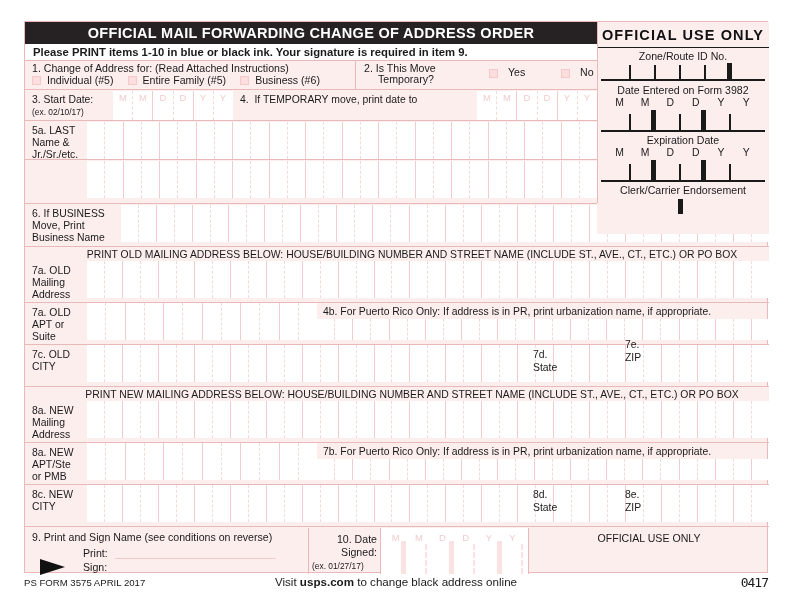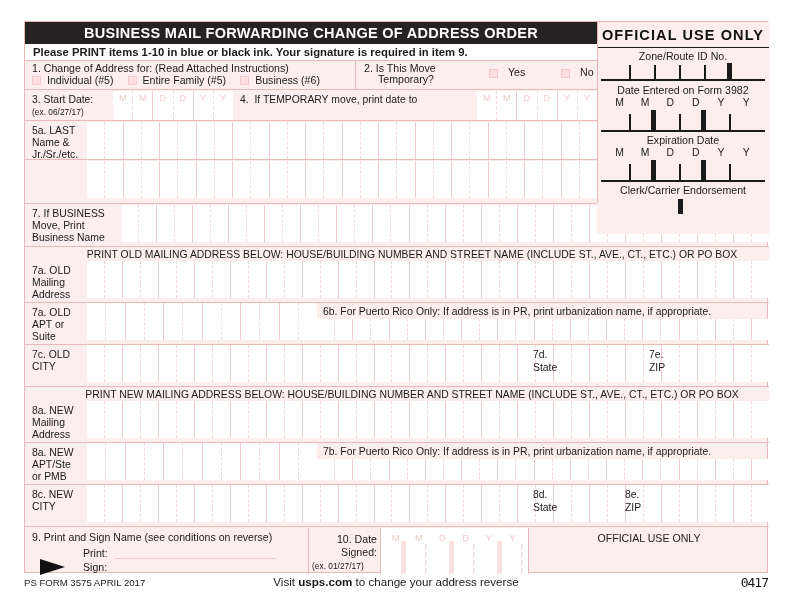--- a/index.html
+++ b/index.html
@@ -148,21 +148,21 @@
   .f-right{ position:absolute; right:0; top:0; font-size:13px;
             font-family:"DejaVu Sans Mono", monospace; letter-spacing:-1px; }
 
   .ex { font-size:8.4px; }
 </style>
 </head>
 <body>
 
 <div id="form">
 
-  <div class="titlebar">BUSINESS MAIL FORWARDING CHANGE OF ADDRESS ORDER</div>
+  <div class="titlebar">OFFICIAL MAIL FORWARDING CHANGE OF ADDRESS ORDER</div>
   <div class="ouo-head">OFFICIAL USE ONLY</div>
 
   <div class="instr">Please PRINT items 1-10 in blue or black ink. Your signature is required in item 9.</div>
 
   <div class="band12">
     <div class="b12-left">
       <div class="lbl1">1. Change of Address for: (Read Attached Instructions)</div>
       <div class="cbrow">
         <span class="cb"></span>
         <span class="cbtxt">Individual (#5)</span>
@@ -179,21 +179,21 @@
       <span style="position:absolute;left:152px;top:5px;font-size:10.6px;">Yes</span>
       <span class="cb" style="position:absolute;left:205px;top:8px;"></span>
       <span style="position:absolute;left:224px;top:5px;font-size:10.6px;">No</span>
     </div>
   </div>
 
   <div class="hline" style="left:0;top:67px;width:572px;"></div>
 
   <div class="rowlbl" style="left:0;top:69px;width:88px;">
     <div>3. Start Date:</div>
-    <div class="ex">(ex. 06/27/17)</div>
+    <div class="ex">(ex. 02/10/17)</div>
   </div>
 
   <div class="cells" id="c-item3" style="left:88px;top:69px;width:120px;height:29px;">
       <div class="c dash" style="flex: 1 1 0px;"></div>
       <div class="c" style="flex: 1 1 0px;"></div>
       <div class="c dash" style="flex: 1 1 0px;"></div>
       <div class="c" style="flex: 1 1 0px;"></div>
       <div class="c dash" style="flex: 1 1 0px;"></div>
       <div class="c" style="flex: 1 1 0px;"></div>
     </div>
@@ -291,21 +291,21 @@
       <div class="c dash" style="flex: 1 1 0px;"></div>
       <div class="c" style="flex: 1 1 0px;"></div>
       <div class="c dash" style="flex: 1 1 0px;"></div>
       <div class="c" style="flex: 1 1 0px;"></div>
       <div class="c dash" style="flex: 1 1 0px;"></div>
       <div class="c" style="flex: 1 1 0px;"></div>
     </div>
 
   <div class="hline" style="left:0;top:181px;width:744px;"></div>
   <div class="rowlbl" style="left:0;top:183px;width:96px;">
-    <div>7. If BUSINESS</div>
+    <div>6. If BUSINESS</div>
     <div>Move, Print</div>
     <div>Business Name</div>
   </div>
   <div class="cells" id="c-6" style="left:96px;top:183px;width:648px;height:37px;">
       <div class="c dash" style="flex: 1 1 0px;"></div>
       <div class="c" style="flex: 1 1 0px;"></div>
       <div class="c dash" style="flex: 1 1 0px;"></div>
       <div class="c" style="flex: 1 1 0px;"></div>
       <div class="c dash" style="flex: 1 1 0px;"></div>
       <div class="c" style="flex: 1 1 0px;"></div>
@@ -403,21 +403,21 @@
       <div class="c" style="flex: 1 1 0px;"></div>
       <div class="c dash" style="flex: 1 1 0px;"></div>
       <div class="c" style="flex: 1 1 0px;"></div>
       <div class="c dash" style="flex: 1 1 0px;"></div>
       <div class="c" style="flex: 1 1 0px;"></div>
       <div class="c dash" style="flex: 1 1 0px;"></div>
       <div class="c" style="flex: 1 1 0px;"></div>
       <div class="c dash" style="flex: 1 1 0px;"></div>
       <div class="c" style="flex: 1 1 0px;"></div>
     </div>
-  <div class="pr-note" style="left:298px;top:284px;">6b. For Puerto Rico Only: If address is in PR, print urbanization name, if appropriate.</div>
+  <div class="pr-note" style="left:298px;top:284px;">4b. For Puerto Rico Only: If address is in PR, print urbanization name, if appropriate.</div>
   <div class="cells" id="c-7b" style="left:292px;top:297px;width:452px;height:21px;">
       <div class="c dash" style="flex: 1 1 0px;"></div>
       <div class="c" style="flex: 1 1 0px;"></div>
       <div class="c dash" style="flex: 1 1 0px;"></div>
       <div class="c" style="flex: 1 1 0px;"></div>
       <div class="c dash" style="flex: 1 1 0px;"></div>
       <div class="c" style="flex: 1 1 0px;"></div>
       <div class="c dash" style="flex: 1 1 0px;"></div>
       <div class="c" style="flex: 1 1 0px;"></div>
       <div class="c dash" style="flex: 1 1 0px;"></div>
@@ -481,21 +481,21 @@
       <div class="c" style="flex: 1 1 0px;"></div>
       <div class="c dash" style="flex: 1 1 0px;"></div>
       <div class="c" style="flex: 1 1 0px;"></div>
       <div class="c dash" style="flex: 1 1 0px;"></div>
       <div class="c" style="flex: 1 1 0px;"></div>
     </div>
   <div class="sublabel" style="left:508px;top:326px;">
     <div>7d.</div>
     <div>State</div>
   </div>
-  <div class="sublabel" style="left:600px;top:326px;padding-left:24px;">
+  <div class="sublabel" style="left:600px;top:316px;">
     <div>7e.</div>
     <div>ZIP</div>
   </div>
 
   <div class="hline" style="left:0;top:364px;width:744px;"></div>
   <div class="banner" style="left:30px;top:365px;width:714px;height:14px;">PRINT NEW MAILING ADDRESS BELOW: HOUSE/BUILDING NUMBER AND STREET NAME (INCLUDE ST., AVE., CT., ETC.) OR PO BOX</div>
 
   <div class="rowlbl" style="left:0;top:380px;width:62px;">
     <div>8a. NEW</div>
     <div>Mailing</div>
@@ -731,17 +731,17 @@
       <div class="tick fat" style="left:81px;top:15px;height:15px;"></div>
     </div>
   </div>
 
   <div class="vline" style="left:572px;top:0;height:181px;"></div>
 
 </div>
 
 <div class="footer">
   <div class="f-mid">
-    <span>Visit </span><b>usps.com</b><span> to change your address reverse</span>
+    <span>Visit </span><b>usps.com</b><span> to change black address online</span>
   </div>
   <div class="f-left">PS FORM 3575  APRIL 2017</div>
   <div class="f-right">0417</div>
 </div>
 
 </body></html>

